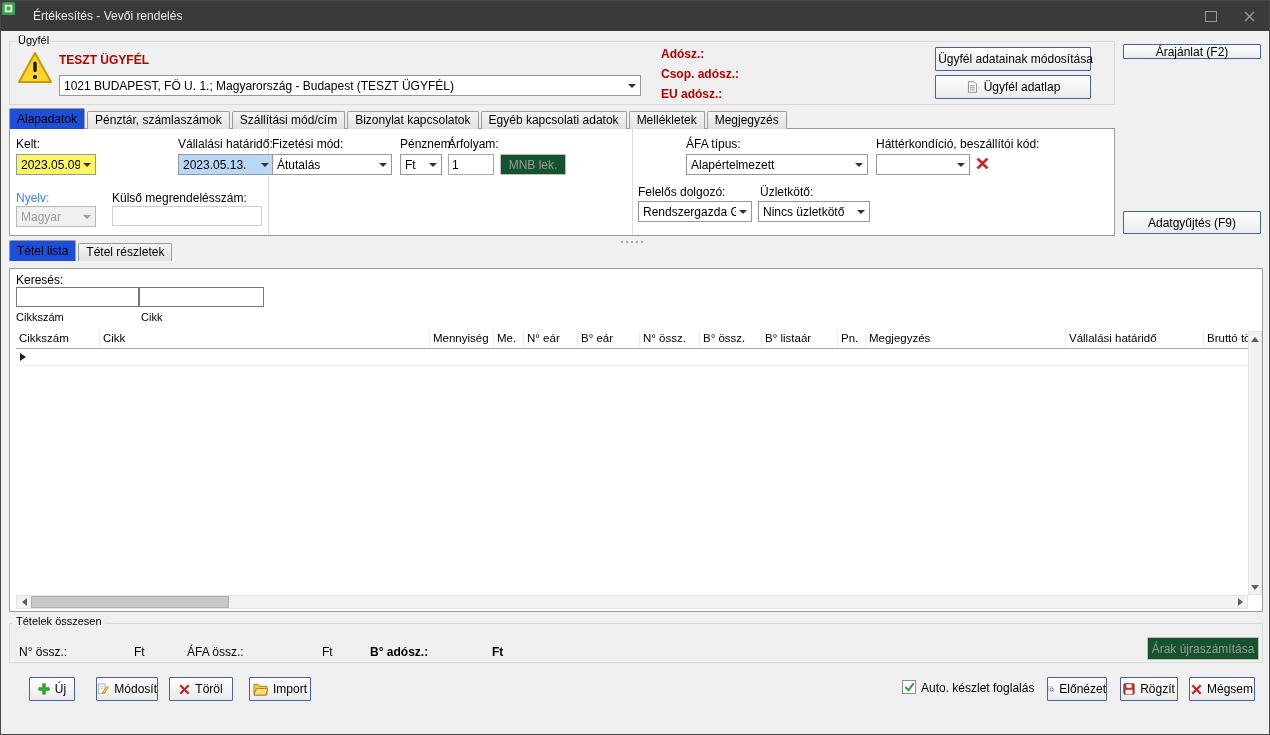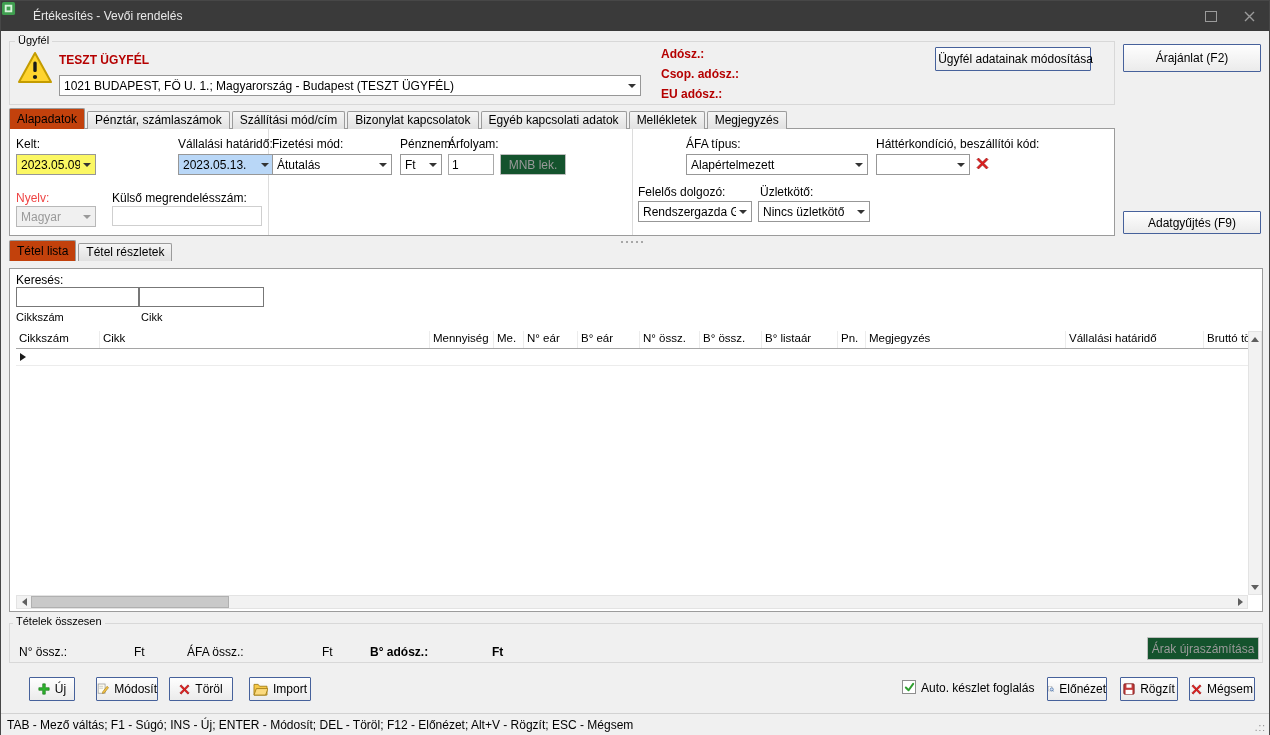--- a/index.html
+++ b/index.html
@@ -9,21 +9,21 @@
 
   
   .titlebar{position:absolute;left:0;top:0;width:100%;height:30px;background:#3a3a3a;}
   .titlebar .title{position:absolute;left:32px;top:8px;color:#e9e9e9;font-size:12px;white-space:nowrap;}
   .win-btn{position:absolute;top:0;width:36px;height:30px;display:flex;align-items:center;justify-content:center;}
   .max-glyph{width:10px;height:9px;border:1px solid #9b9b9b;}
 
   
   .lbl{position:absolute;white-space:nowrap;font-size:12px;color:#000;}
   .lbl.red{color:#b50000;font-weight:bold;}
-  .lbl.dis{color:#ef4444;}
+  .lbl.dis{color:#3b82f6;}
   .lbl.small{font-size:11px;}
   .lbl.bold{font-weight:bold;}
 
   .btn{position:absolute;display:flex;align-items:center;justify-content:center;gap:5px;
        border:1px solid #46619b;background:linear-gradient(#fefefe,#ebebeb);
        font-size:12px;box-sizing:border-box;white-space:nowrap;border-radius:1px;}
   .btn.disabled{border-color:#bdbdbd;color:#9a9a9a;background:#14532d;}
 
   .combo{position:absolute;display:flex;align-items:center;border:1px solid #979797;background:#fff;
          box-sizing:border-box;padding:0 4px;font-size:12px;height:21px;}
@@ -35,21 +35,21 @@
   .combo.date-b{background:#b9d7f7;}
 
   .txt{position:absolute;border:1px solid #a9a9a9;background:#fff;box-sizing:border-box;font-family:inherit;font-size:12px;padding:0 3px;}
 
   .groupbox{position:absolute;border:1px solid #d8d8d8;box-sizing:border-box;}
   .gb-label{position:absolute;background:#f0f0f0;padding:0 3px;font-size:11px;white-space:nowrap;}
 
   .tabbar{position:absolute;display:flex;align-items:flex-end;z-index:5;}
   .tab{height:17px;line-height:17px;padding:0 7px;border:1px solid #9b9b9b;border-bottom:none;
        background:linear-gradient(#f5f5f5,#e1e1e1);margin-right:2px;font-size:12px;border-radius:2px 2px 0 0;white-space:nowrap;}
-  .tab.active{height:20px;line-height:20px;background:#c2410c;}
+  .tab.active{height:20px;line-height:20px;background:#1d4ed8;}
 
   .panel{position:absolute;background:#fff;border:1px solid #9b9b9b;box-sizing:border-box;}
   .vline{position:absolute;width:1px;background:#dcdcdc;top:0;}
 
   
   .ghead{position:absolute;display:flex;background:#fff;border-bottom:1px solid #a5a5a5;height:18px;box-sizing:border-box;}
   .gh{border-right:1px solid #ececec;padding:1px 3px;font-size:11.5px;white-space:nowrap;overflow:hidden;box-sizing:border-box;flex:none;}
   .gbody{position:absolute;background:#fff;}
   .grow1{position:absolute;left:0;top:0;width:100%;height:17px;border-bottom:1px solid #ececec;box-sizing:border-box;}
   .rowmark{position:absolute;left:4px;top:4px;width:0;height:0;border-top:4px solid transparent;border-bottom:4px solid transparent;border-left:6px solid #1a1a1a;}
@@ -120,22 +120,31 @@
   <div class="btn" style="left:934px;top:46px;width:156px;height:24px;">
     <svg width="14" height="14" viewBox="0 0 16 16">
         <rect x="1.5" y="1.5" width="9" height="12" fill="#fffef2" stroke="#9a9a9a"></rect>
         <line x1="3" y1="4.5" x2="8" y2="4.5" stroke="#bbb"></line>
         <line x1="3" y1="7" x2="8" y2="7" stroke="#bbb"></line>
         <line x1="3" y1="9.5" x2="8" y2="9.5" stroke="#bbb"></line>
         <path d="M7.5 11.5 L13 4.5 L15 6.2 L9.5 13.2 L7 13.8 Z" fill="#f5c242" stroke="#a07d20" stroke-width="0.8"></path>
       </svg>
     <span>Ügyfél adatainak módosítása</span>
   </div>
-
-  <div class="btn" style="left:1122px;top:43px;width:138px;height:28px;">
+  <div class="btn" style="left:934px;top:74px;width:156px;height:24px;">
+    <svg width="13" height="14" viewBox="0 0 16 16">
+        <path d="M3 1.5 H10 L13 4.5 V14.5 H3 Z" fill="#fff" stroke="#777"></path>
+        <line x1="5" y1="6.5" x2="11" y2="6.5" stroke="#5588bb"></line>
+        <line x1="5" y1="9" x2="11" y2="9" stroke="#5588bb"></line>
+        <line x1="5" y1="11.5" x2="11" y2="11.5" stroke="#5588bb"></line>
+      </svg>
+    <span>Ügyfél adatlap</span>
+  </div>
+
+  <div class="btn" style="left:1122px;top:43px;width:138px;height:15px;">
     <span>Árajánlat (F2)</span>
   </div>
 
   <div class="tabbar" style="left:8px;top:108px;height:20px;">
     <div class="tab active">Alapadatok</div>
     <div class="tab">Pénztár, számlaszámok</div>
     <div class="tab">Szállítási mód/cím</div>
     <div class="tab">Bizonylat kapcsolatok</div>
     <div class="tab">Egyéb kapcsolati adatok</div>
     <div class="tab">Mellékletek</div>
@@ -350,18 +359,14 @@
       </svg>
     <span>Rögzít</span>
   </div>
   <div class="btn" style="left:1188px;top:676px;width:66px;height:24px;">
     <svg width="11" height="11" viewBox="0 0 13 13">
         <path d="M2.5 1 L6.5 5 L10.5 1 L12 2.5 L8 6.5 L12 10.5 L10.5 12 L6.5 8 L2.5 12 L1 10.5 L5 6.5 L1 2.5 Z" fill="#df1f1f" stroke="#8a0f0f" stroke-width="0.6"></path>
       </svg>
     <span>Mégsem</span>
   </div>
 
-  <div class="statusbar">
-    <span class="st">TAB - Mező váltás; F1 - Súgó; INS - Új; ENTER - Módosít; DEL - Töröl;  F12 - Előnézet; Alt+V - Rögzít; ESC - Mégsem</span>
-    <span class="grip">.::</span>
-  </div>
 
 </div>
 
 </body></html>

